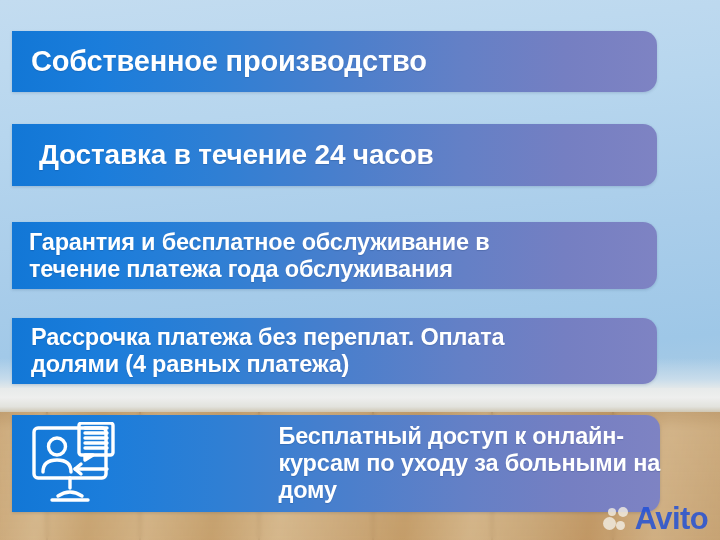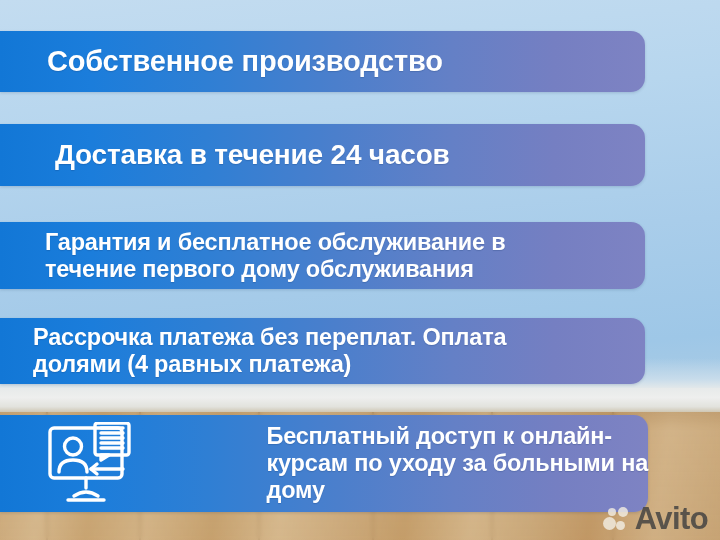--- a/index.html
+++ b/index.html
@@ -41,29 +41,28 @@
   #bg .floor .blur {
     position:absolute; inset:0;
     backdrop-filter:blur(2px);
     background:linear-gradient(180deg, rgba(214,186,143,.25), rgba(196,158,108,.18));
   }
 
   
   .bars { position:absolute; inset:0; z-index:2; }
   .bar {
     position:absolute;
-    left:0;
+    left:12px;
     display:flex;
     align-items:center;
     border-radius:0 14px 14px 0;
     background:linear-gradient(90deg,
       #1277d6 0%, #1b7ddb 14%, #2f7fd4 32%, #4b7fcc 52%,
       #6480c6 70%, #757fc2 86%, #7e83c3 100%);
     box-shadow:0 1px 3px rgba(30,50,90,.18);
-    padding-left:28px;
   }
   .bar .txt {
     color:#ffffff;
     font-weight:bold;
     letter-spacing:-.2px;
     line-height:1.04;
     text-shadow:0 1px 1px rgba(20,50,100,.22);
     white-space:pre-line;
   }
 
@@ -71,21 +70,21 @@
   #bar-1 { top:31px;  width:645px; height:61px; }
   #bar-1 .txt { margin-left:19px; font-size:29px; }
 
   #bar-2 { top:124px; width:645px; height:62px; }
   #bar-2 .txt { margin-left:27px; font-size:28px; }
 
   #bar-3 { top:222px; width:645px; height:67px; }
   #bar-3 .txt { margin-left:17px; font-size:23.5px; line-height:1.13; }
 
   #bar-4 { top:318px; width:645px; height:66px; }
-  #bar-4 .txt { margin-left:5px; font-size:23.5px; line-height:1.13; }
+  #bar-4 .txt { margin-left:19px; font-size:23.5px; line-height:1.13; }
 
   #bar-5 { top:415px; width:648px; height:97px;justify-content:space-between; }
   #bar-5 .txt { margin-left:8px; font-size:23.5px; line-height:1.14; }
 
   .icon-wrap {
     flex:0 0 auto;
     margin-left:14px;
     width:98px; height:86px;
     display:flex; align-items:center; justify-content:center;
   }
@@ -98,21 +97,21 @@
     display:flex; align-items:center; gap:5px;
     opacity:.82;
   }
   #avito .dots { position:relative; width:27px; height:27px; }
   #avito .dots i { position:absolute; display:block; border-radius:50%; background:#f2ede2; }
   #avito .dots i:nth-child(1){ width:13px; height:13px; left:0;   top:12px; }
   #avito .dots i:nth-child(2){ width:9px;  height:9px;  left:13px; top:16px; }
   #avito .dots i:nth-child(3){ width:8px;  height:8px;  left:5px;  top:3px;  }
   #avito .dots i:nth-child(4){ width:10px; height:10px; left:15px; top:2px;  }
   #avito .word {
-    font-size:31px; font-weight:bold; color:#404040;
+    font-size:31px; font-weight:bold; color:#1d4ed8;
     letter-spacing:-.6px; line-height:1;
   }
 </style>
 </head>
 <body>
 
 <div id="bg">
   <div class="wall"></div>
   <div class="baseboard"></div>
   <div class="floor">
@@ -131,21 +130,21 @@
   <div class="bar" id="bar-1">
     <div class="txt">Собственное производство</div>
   </div>
 
   <div class="bar" id="bar-2">
     <div class="txt">Доставка в течение 24 часов</div>
   </div>
 
   <div class="bar" id="bar-3">
     <div class="txt">Гарантия и бесплатное обслуживание в
-течение первого дому обслуживания</div>
+течение платежа года обслуживания</div>
   </div>
 
   <div class="bar" id="bar-4">
     <div class="txt">Рассрочка платежа без переплат. Оплата
 долями (4 равных платежа)</div>
   </div>
 
   <div class="bar" id="bar-5">
     <div class="icon-wrap">
       <svg width="90" height="84" viewBox="0 0 90 84" fill="none" stroke="#ffffff" stroke-width="3.4" stroke-linecap="round" stroke-linejoin="round">

